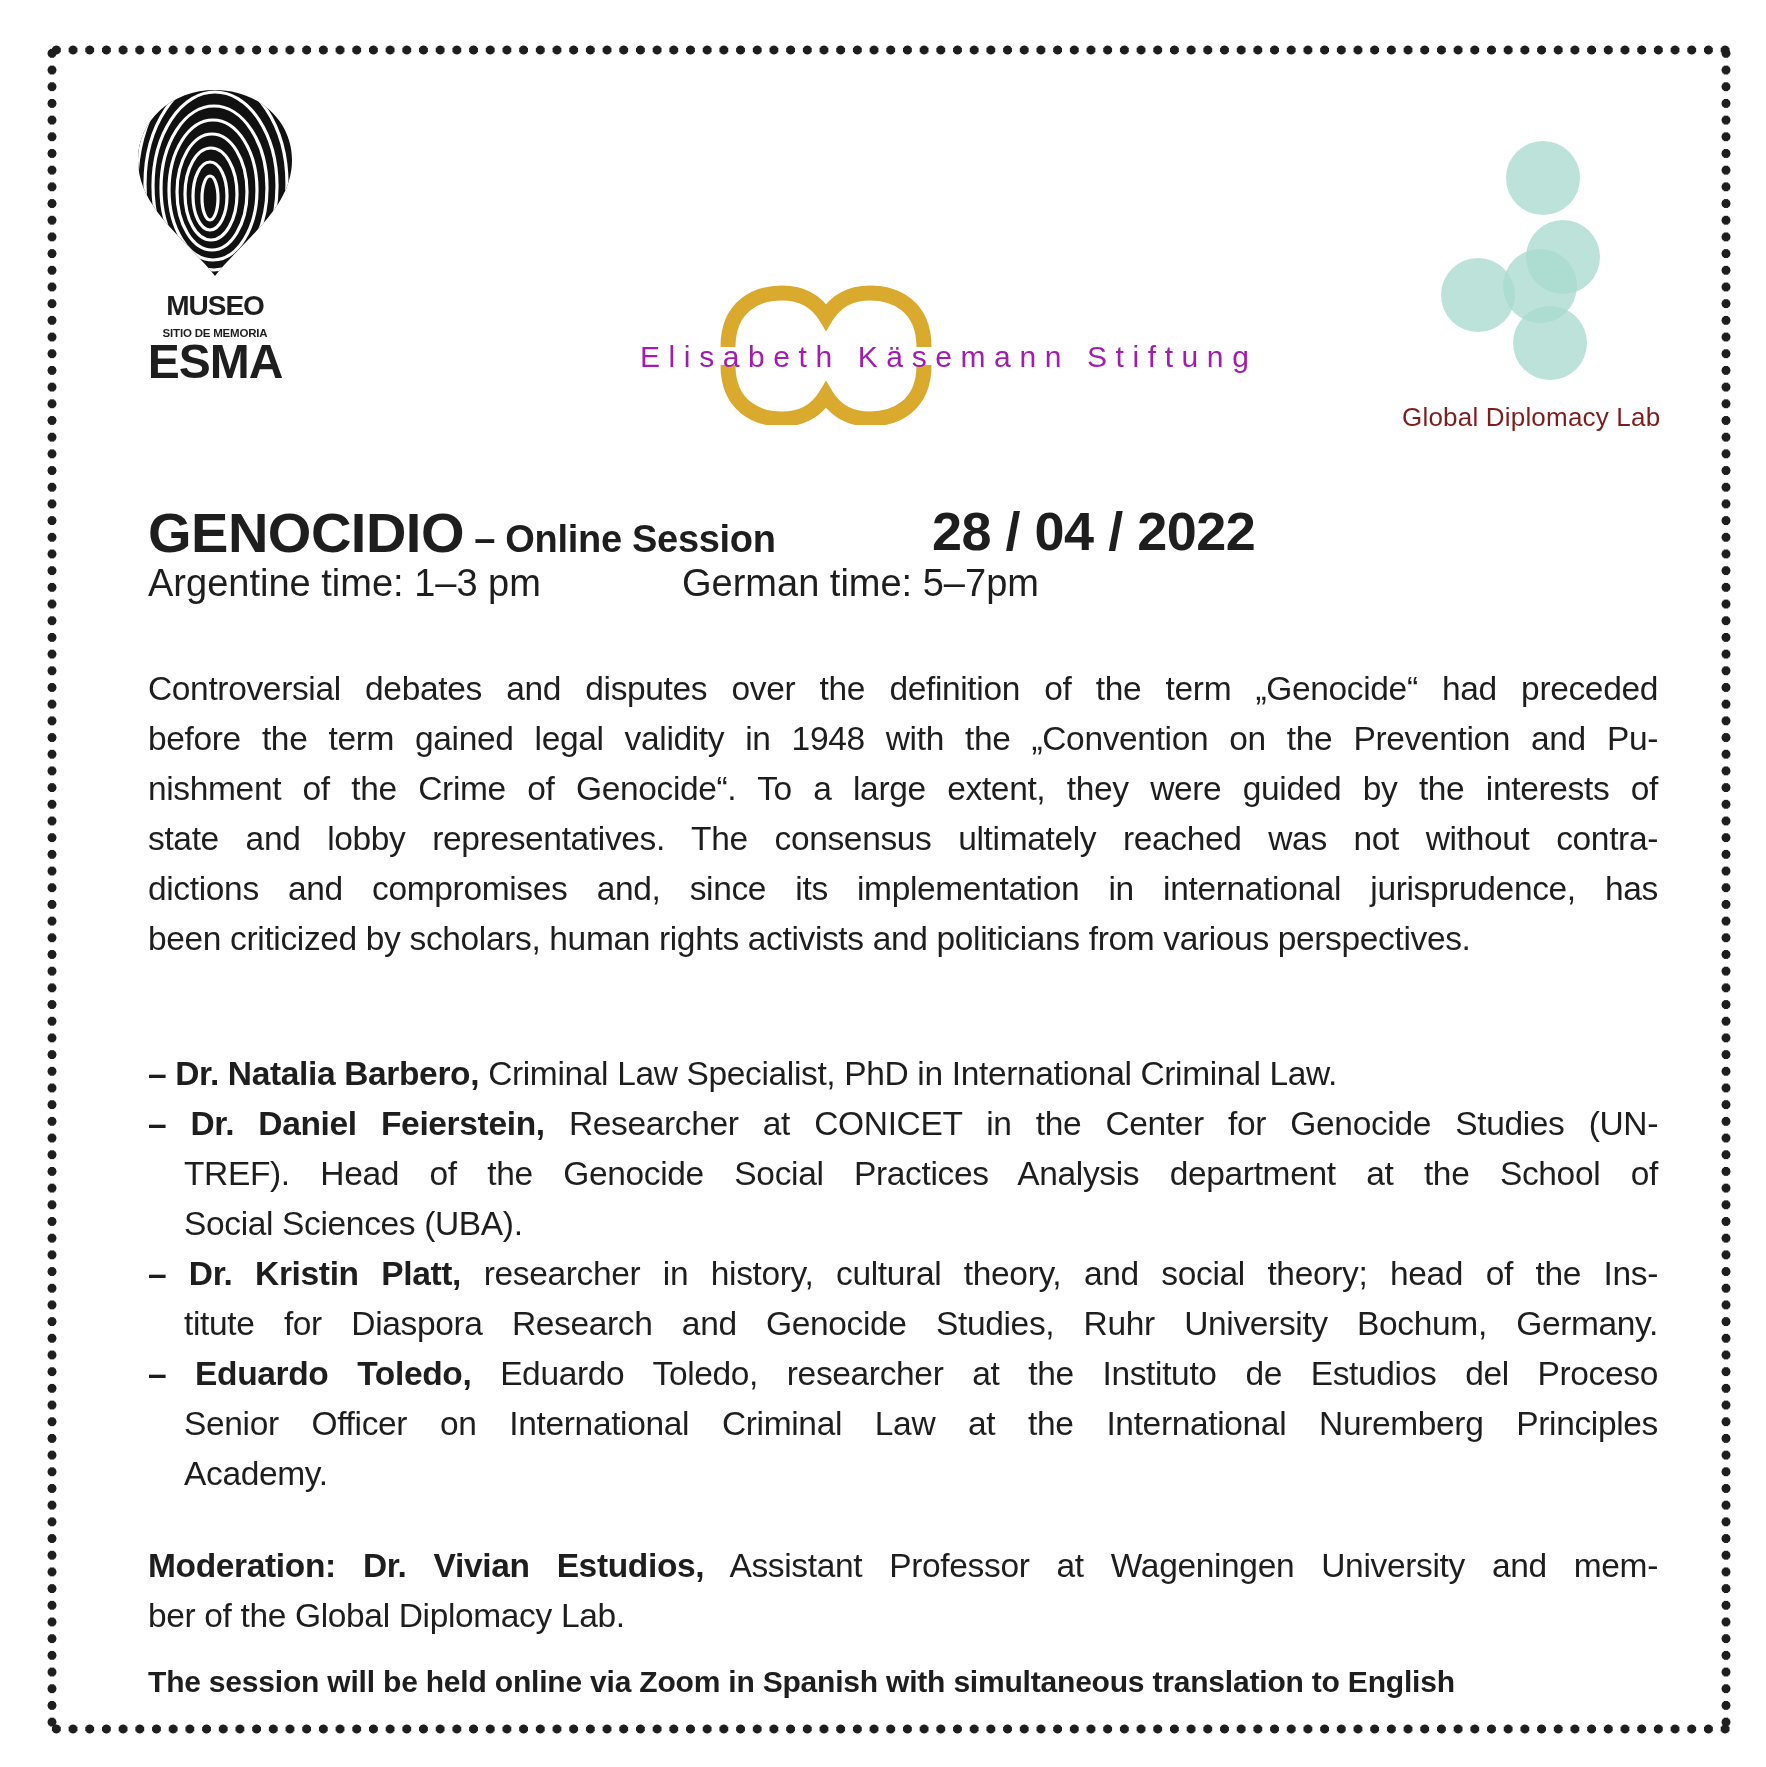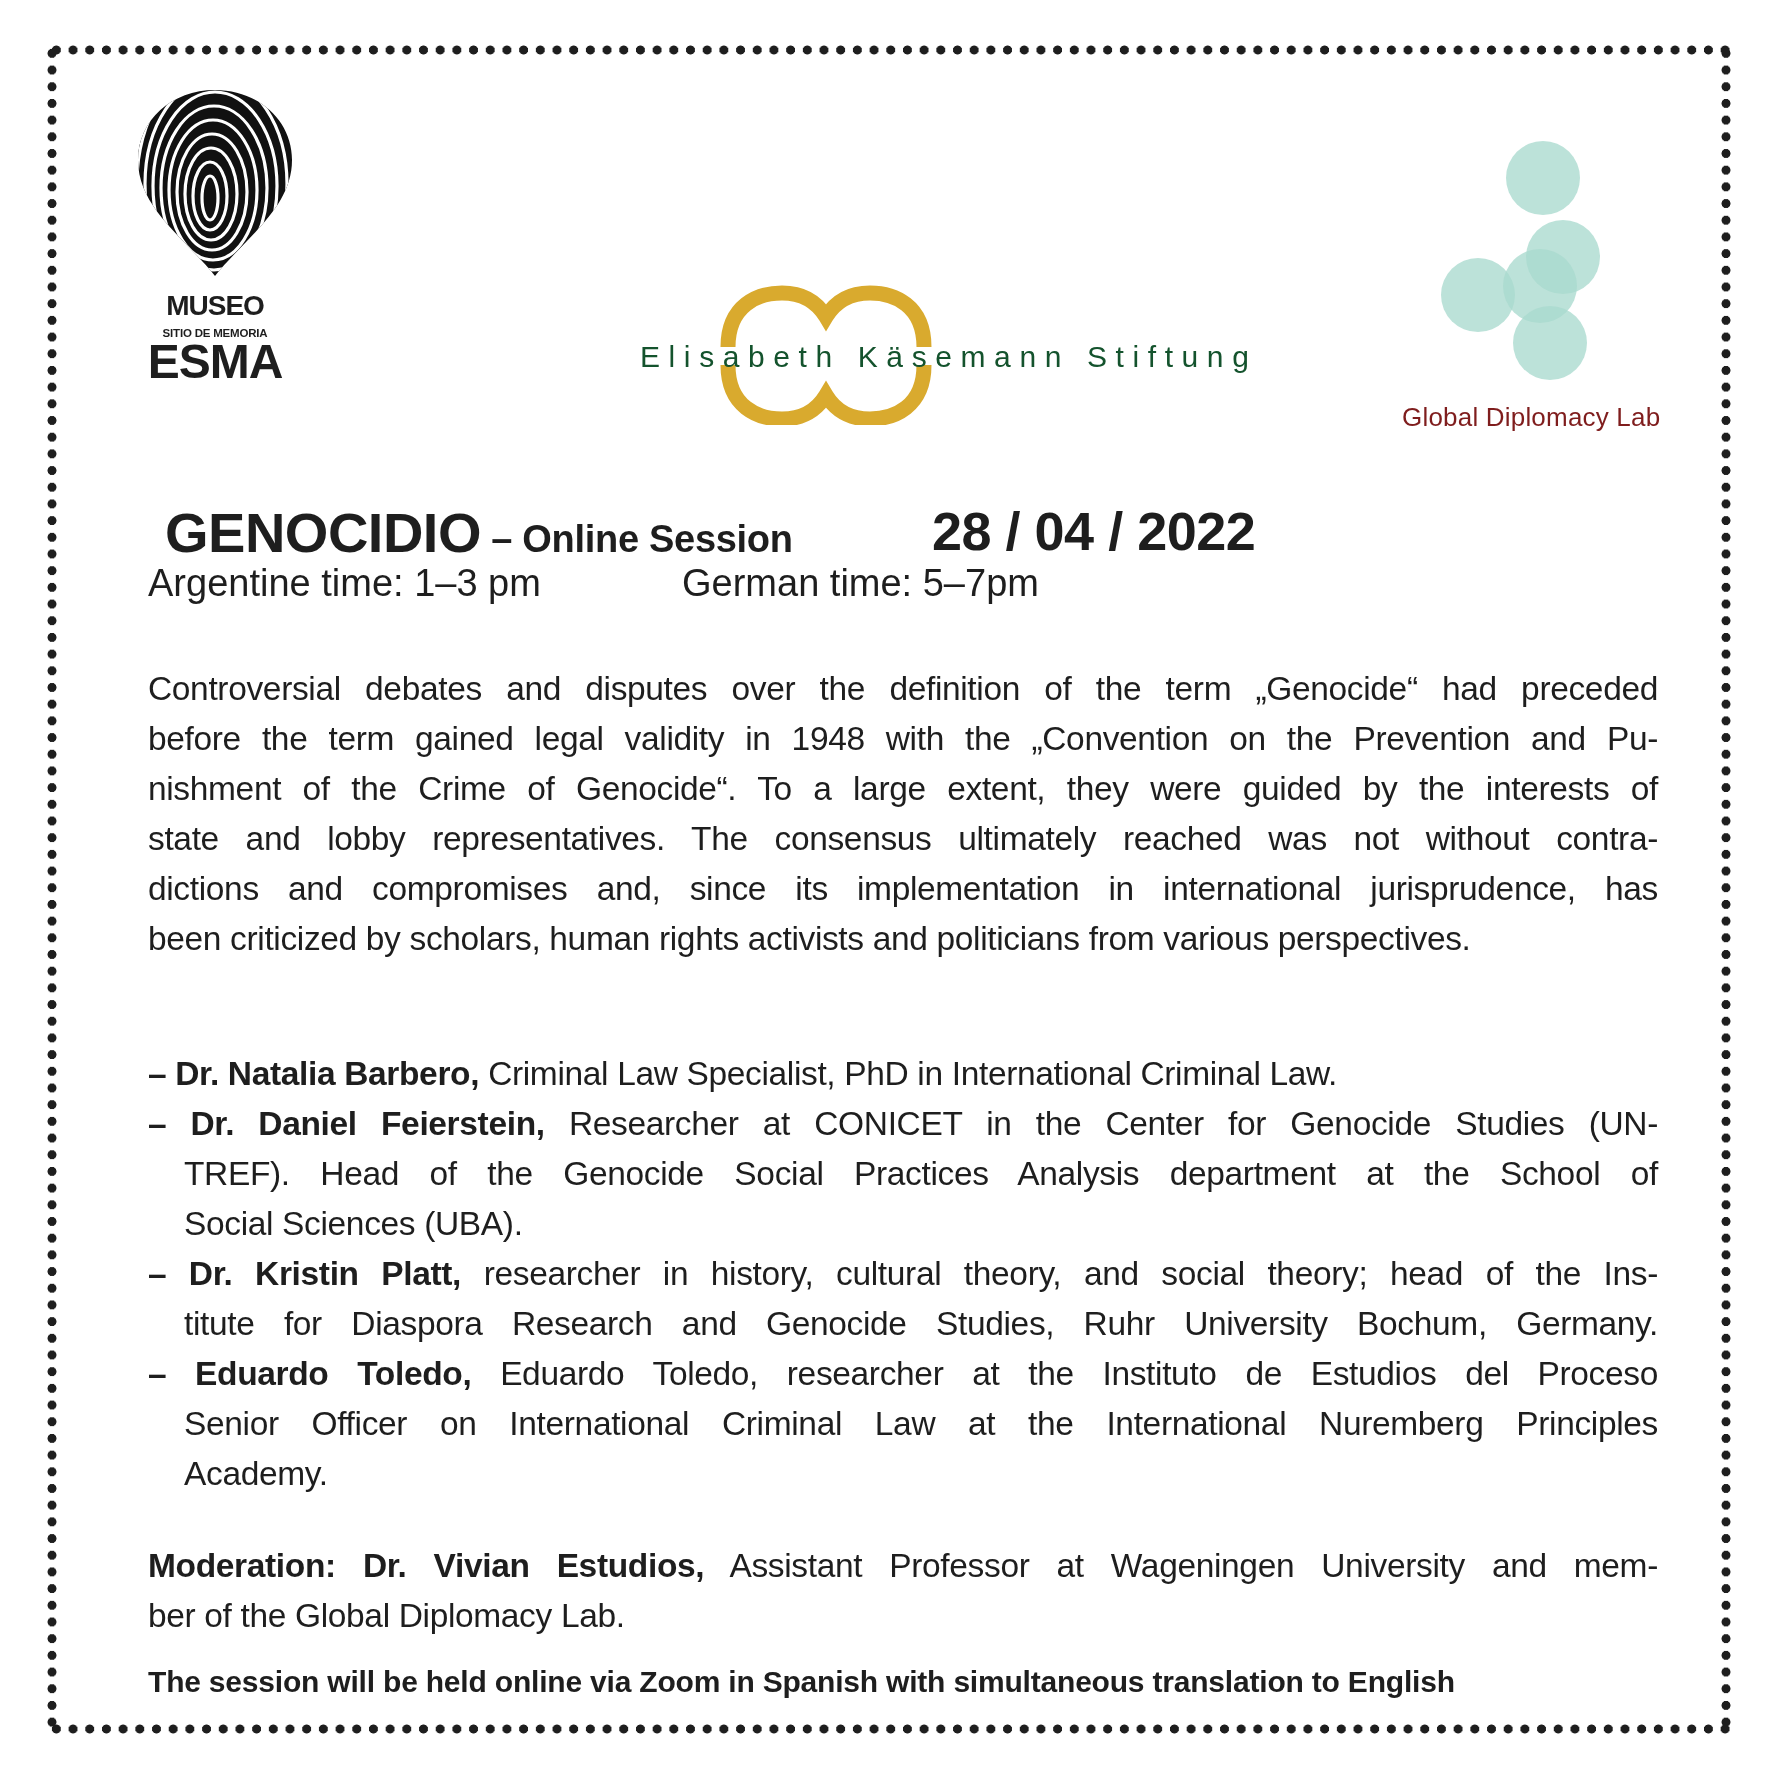--- a/index.html
+++ b/index.html
@@ -20,28 +20,28 @@
   .museo { position:absolute; left:130px; top:88px; width:170px; text-align:center; }
   .museo svg { display:block; margin:0 auto; }
   .museo .m1 { font-weight:bold; font-size:28px; letter-spacing:-1px; line-height:40px; margin-top:8px; }
   .museo .m2 { font-weight:bold; font-size:11.5px; line-height:14px; letter-spacing:-0.2px; }
   .museo .m3 { font-weight:bold; font-size:48px; letter-spacing:-1px; line-height:44px; }
 
   
   .eks { position:absolute; left:630px; top:285px; width:600px; height:140px; }
   .eks svg { position:absolute; left:0; top:0; }
   .eks .eks-text { position:absolute; left:10px; top:55px; font-family:"Liberation Sans Narrow","Liberation Sans", sans-serif;
-    font-size:30px; letter-spacing:8.6px; color:#14532d; white-space:nowrap; font-weight:normal; background:transparent; }
+    font-size:30px; letter-spacing:8.6px; color:#a21caf; white-space:nowrap; font-weight:normal; background:transparent; }
 
   
   .gdl { position:absolute; left:1400px; top:130px; width:280px; height:300px; }
   .gdl .gdl-text { position:absolute; left:2px; top:272px; font-weight:normal; font-size:26px; color:#7f1d1d; white-space:nowrap; letter-spacing:0.2px; }
 
   
-  .title-row { position:absolute; left:148px; top:500px; white-space:nowrap;margin-left:17px; }
+  .title-row { position:absolute; left:148px; top:500px; white-space:nowrap; }
   .title-main { font-weight:bold; font-size:56px; letter-spacing:-0.5px; }
   .title-sub { font-weight:bold; font-size:38px; letter-spacing:-0.3px; }
   .title-date { position:absolute; left:900px; top:500px; font-weight:bold; font-size:54px; letter-spacing:-0.5px; white-space:nowrap;margin-left:32px; }
   .time-row { position:absolute; left:148px; top:562px; font-size:38px; white-space:nowrap; }
   .time-de { position:absolute; left:682px; top:562px; font-size:38px; white-space:nowrap; }
 
   .para { position:absolute; left:148px; top:664px; width:1510px; font-size:33.5px; line-height:50px;
           text-align:justify; letter-spacing:-0.35px; }
   .para .ln { display:block; text-align:justify; text-align-last:justify; white-space:nowrap; }
   .para .ln.last { text-align-last:left; }

